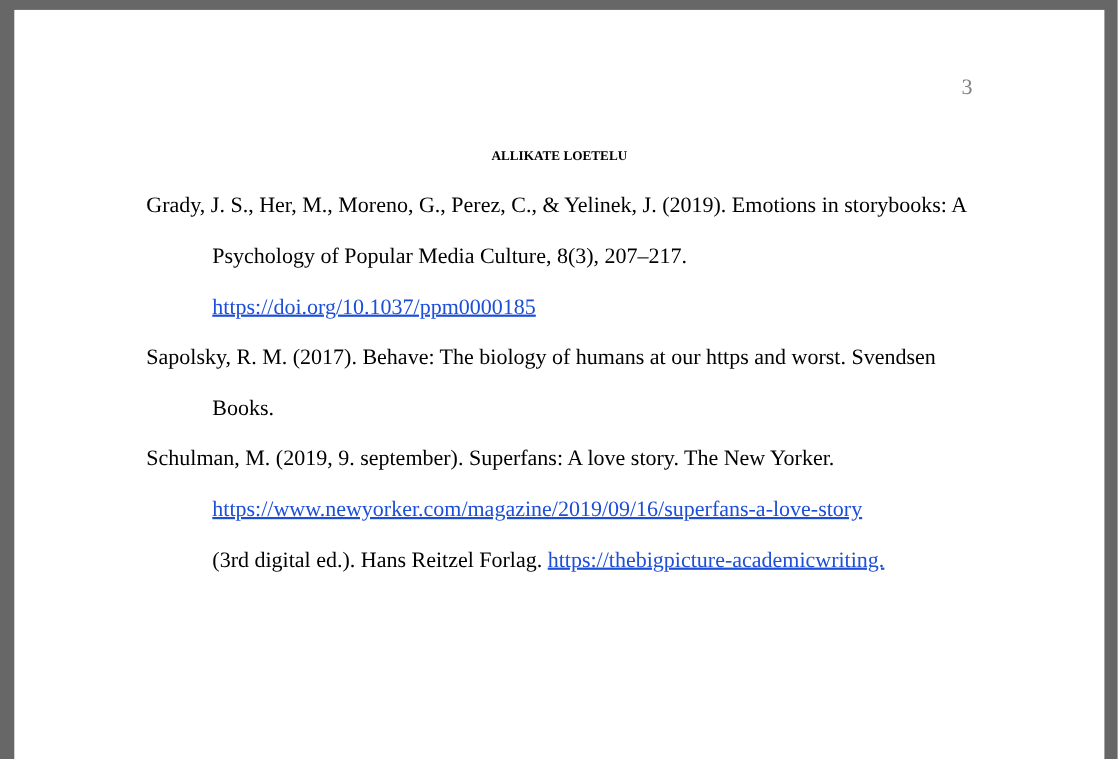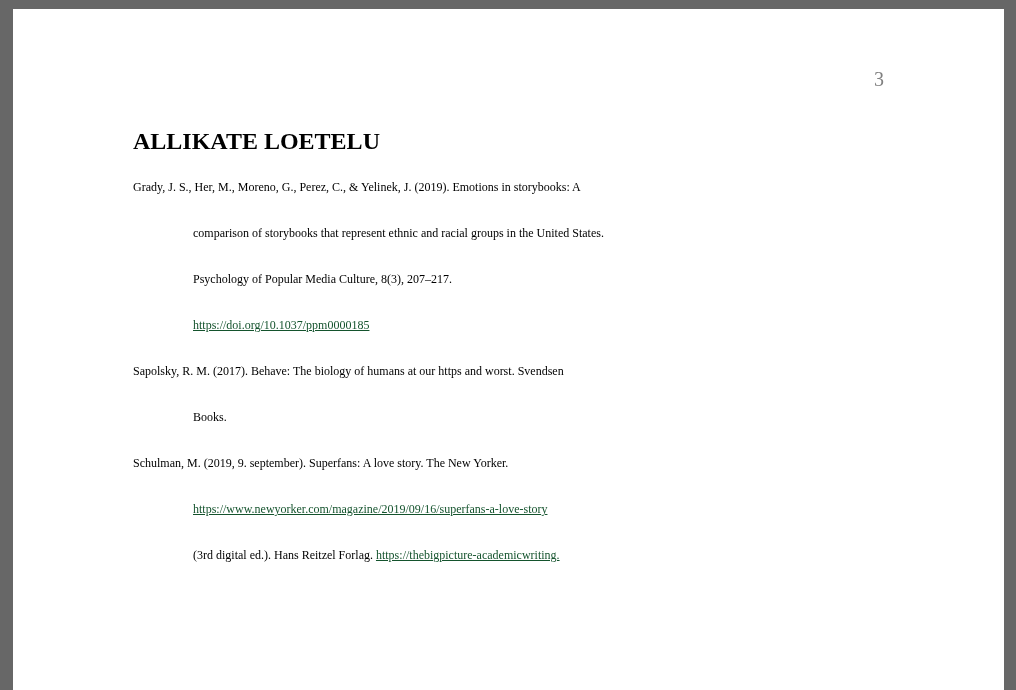--- a/index.html
+++ b/index.html
@@ -27,51 +27,50 @@
   }
   .page-number {
     margin-top: 47px;
     text-align: right;
     font-size: 20px;
     line-height: 46px;
     color: #808080;
   }
   .doc-heading {
     margin-top: 16px;
-    text-align: left;
+    text-align: center;
     font-weight: bold;
-    font-size: 24px;
+    font-size: 12px;
     line-height: 46px;
   }
   .references-list {
-    font-size: 12px;
+    font-size: 20px;
   }
   .ref-line {
     line-height: 46px;
     white-space: nowrap;
   }
   .ref-line.indent {
     padding-left: 60px;
   }
   .seg-italic {
   }
   a.ref-link {
-    color: #14532d;
+    color: #1d4ed8;
   }
 </style>
 </head>
 <body>
 
 <div class="page">
   <div class="page-number">3</div>
   <div class="doc-heading">ALLIKATE LOETELU</div>
   <div class="references-list">
       <div>
         <div class="ref-line"><span class="seg-regular">Grady, J. S., Her, M., Moreno, G., Perez, C., &amp; Yelinek, J. (2019). Emotions in storybooks: A</span></div>
-        <div class="ref-line indent"><span class="seg-regular">comparison of storybooks that represent ethnic and racial groups in the United States.</span></div>
         <div class="ref-line indent"><span class="seg-italic">Psychology of Popular Media Culture, 8</span><span class="seg-regular">(3), 207–217.</span></div>
         <div class="ref-line indent"><a href="#" class="ref-link">https://doi.org/10.1037/ppm0000185</a></div>
       </div>
       <div>
         <div class="ref-line"><span class="seg-regular">Sapolsky, R. M. (2017). </span><span class="seg-italic">Behave: The biology of humans at our https and worst</span><span class="seg-regular">. Svendsen</span></div>
         <div class="ref-line indent"><span class="seg-regular">Books.</span></div>
       </div>
       <div>
         <div class="ref-line"><span class="seg-regular">Schulman, M. (2019, 9. september). Superfans: A love story. </span><span class="seg-italic">The New Yorker</span><span class="seg-regular">.</span></div>
         <div class="ref-line indent"><a href="#" class="ref-link">https://www.newyorker.com/magazine/2019/09/16/superfans-a-love-story</a></div>

